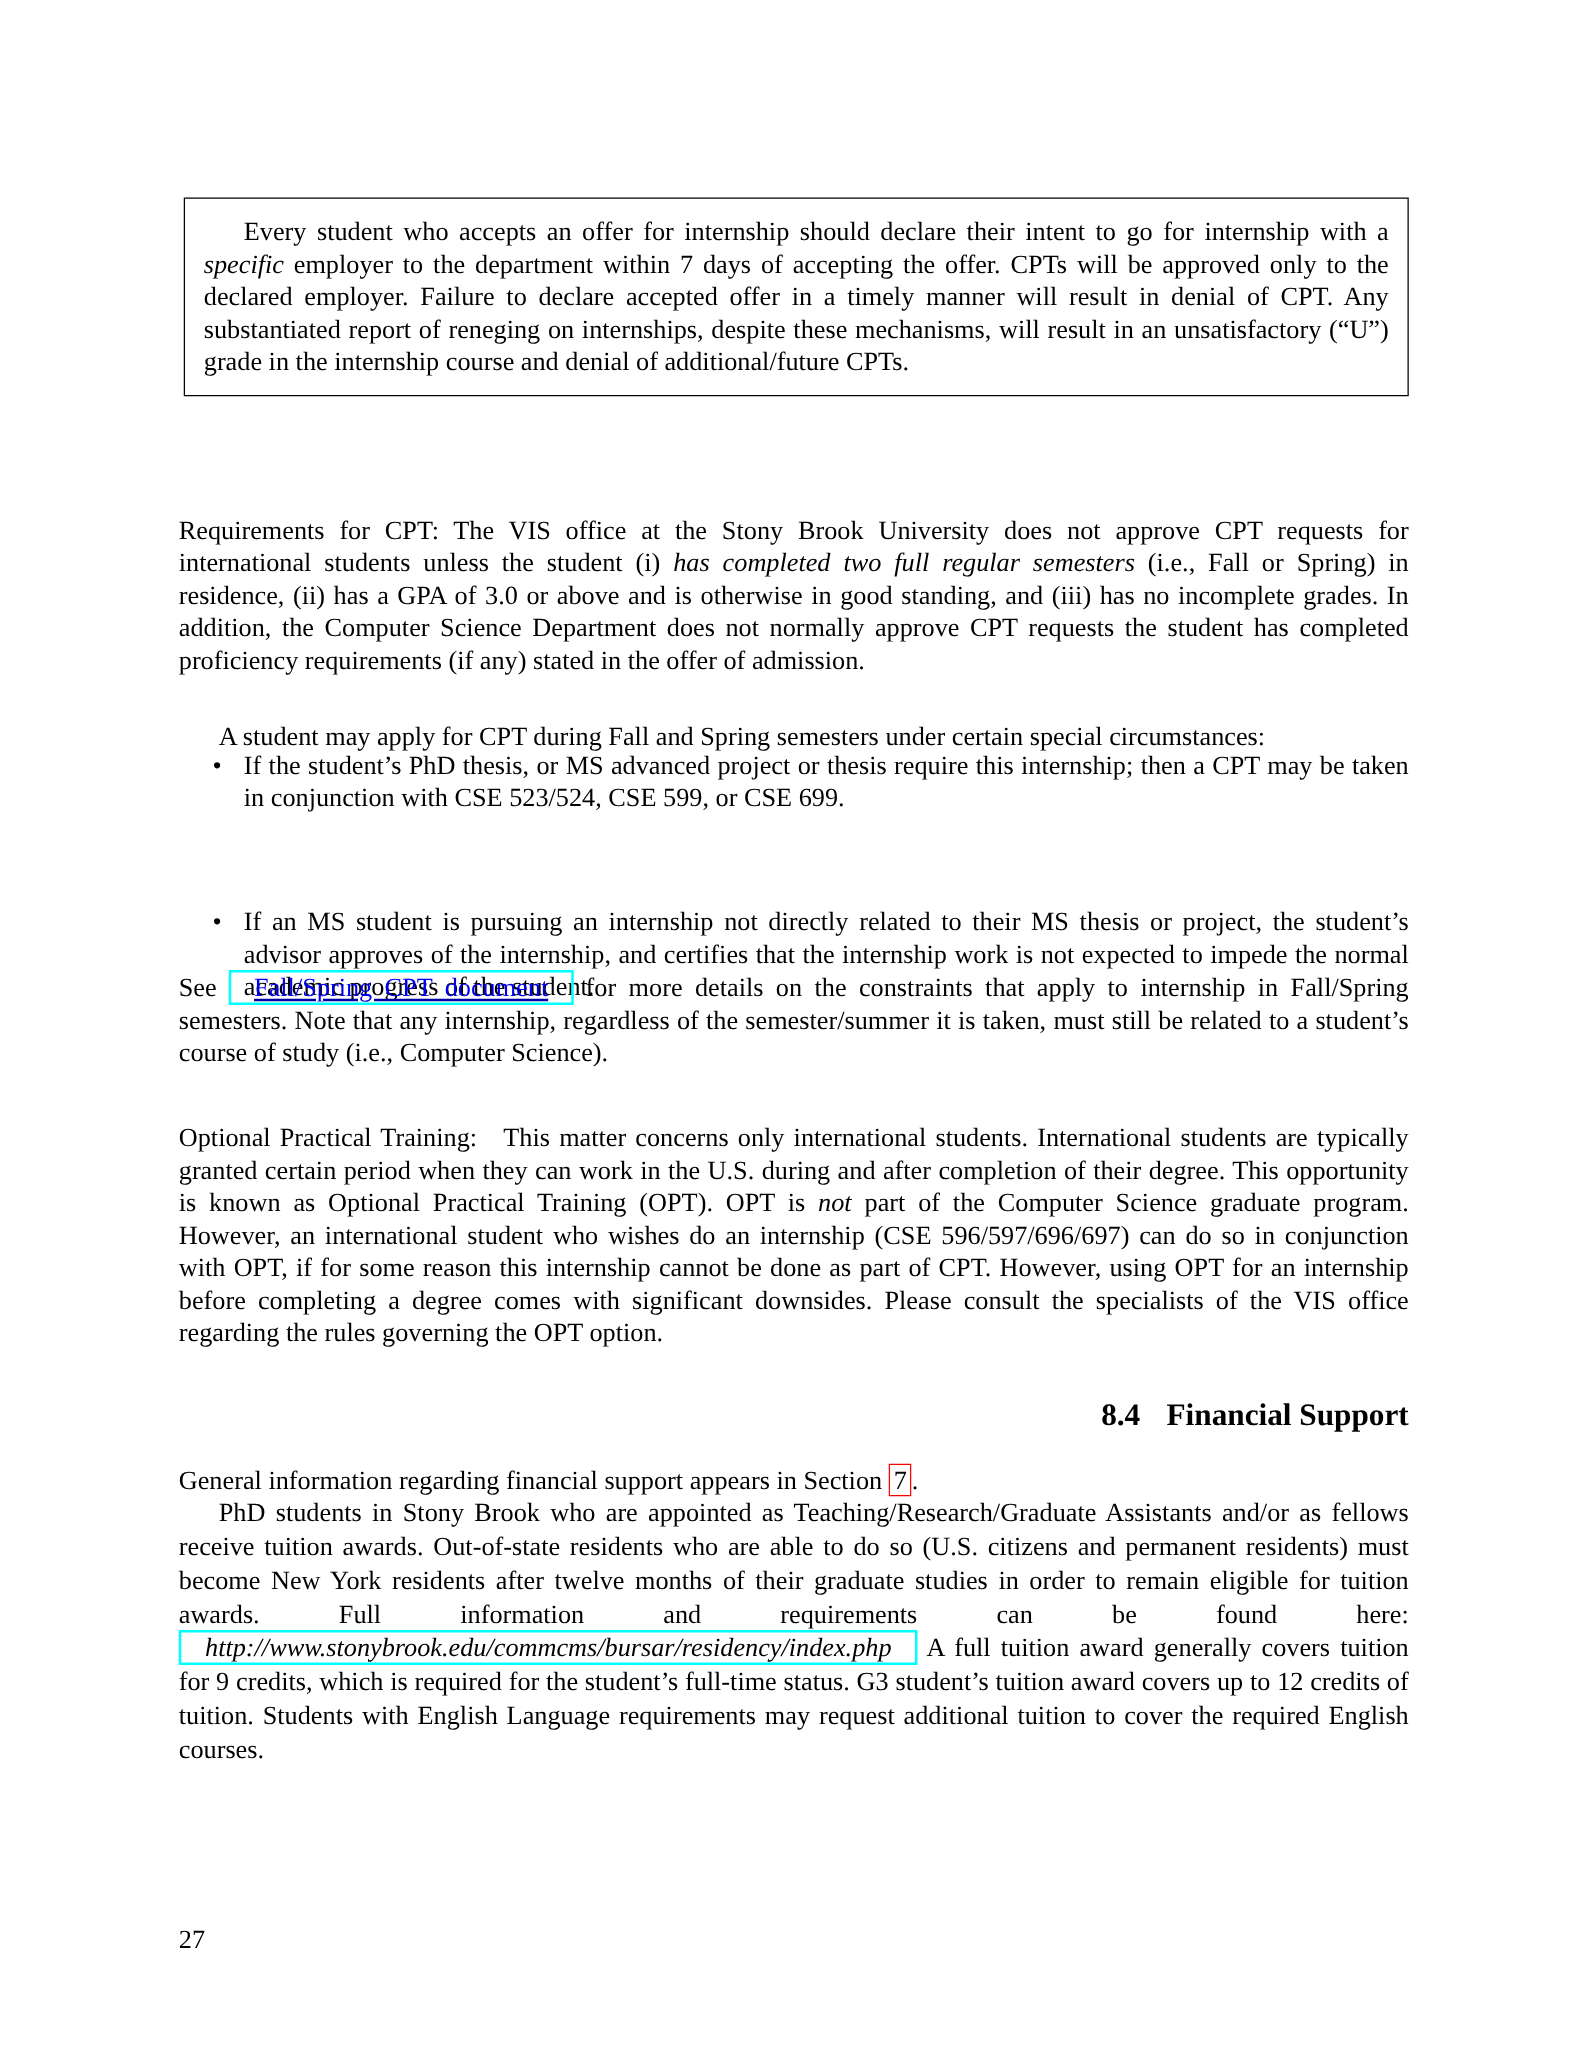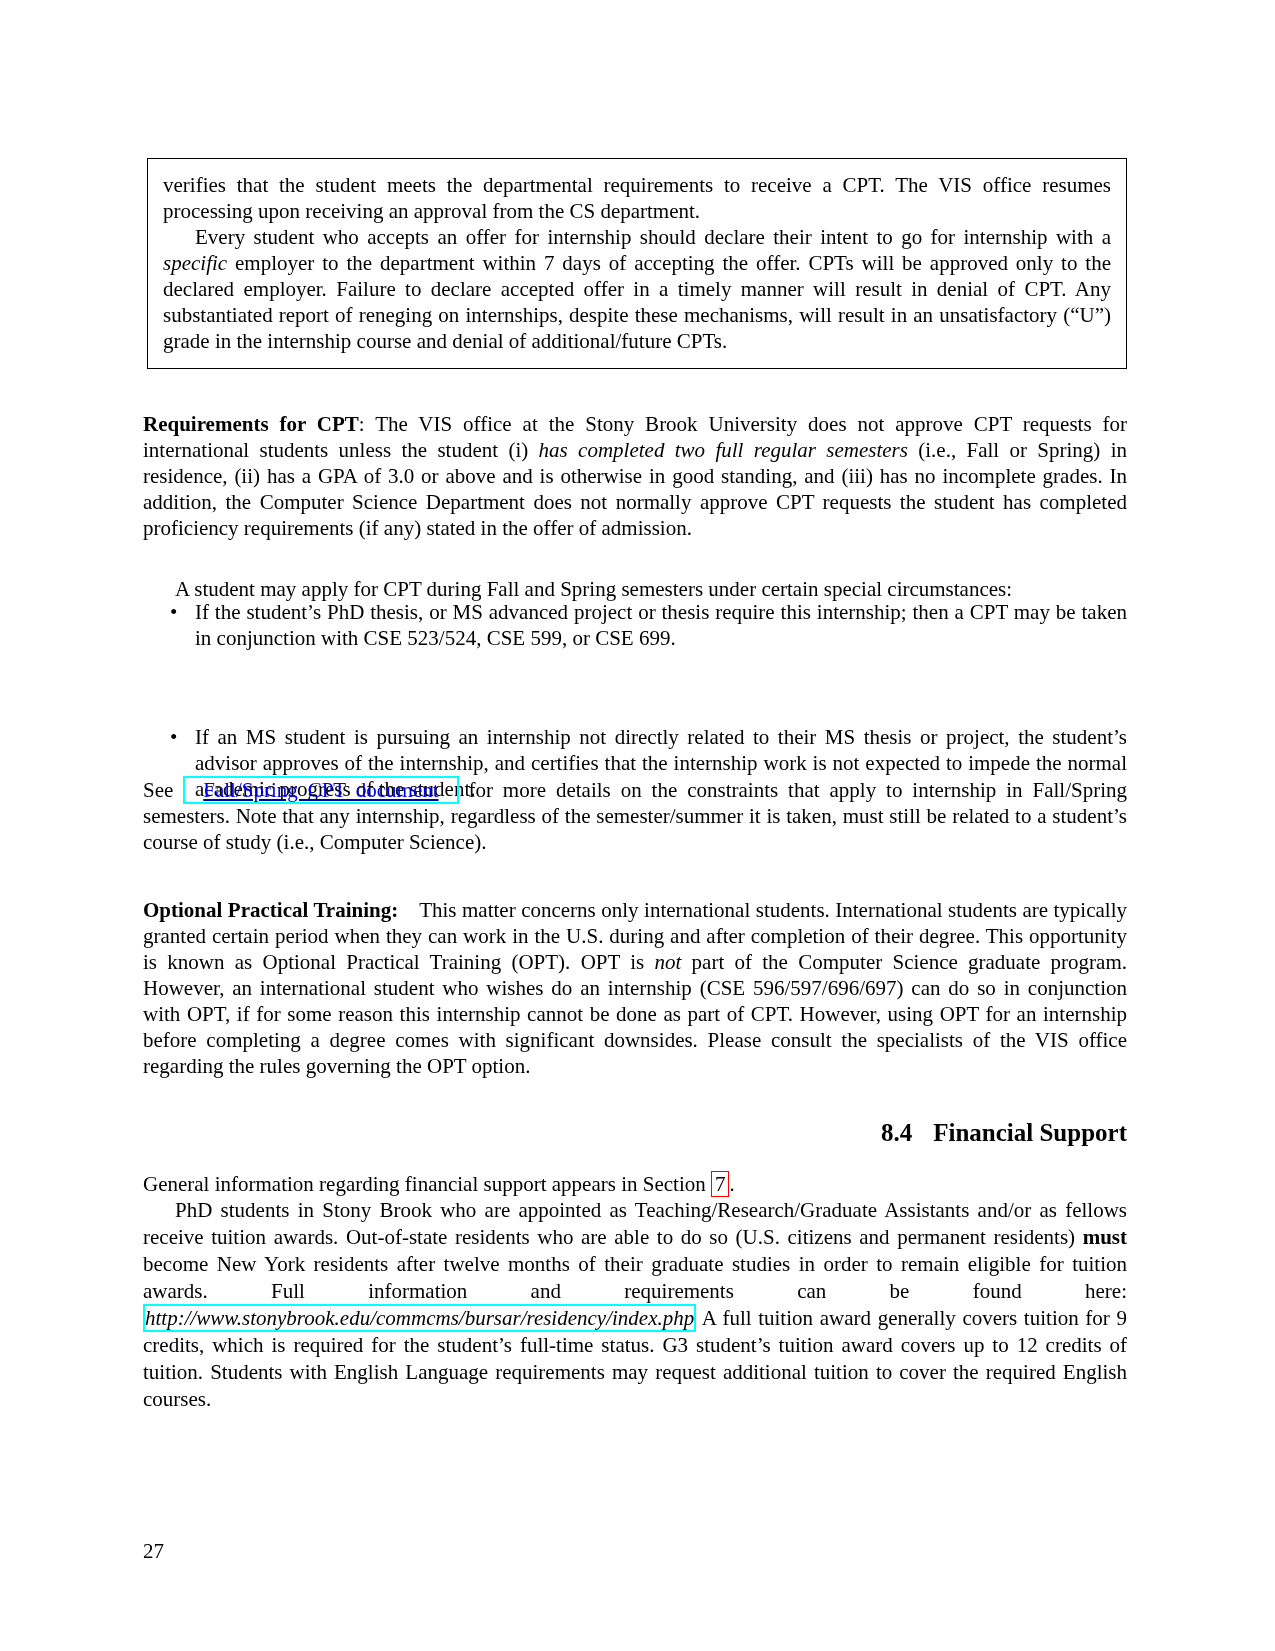--- a/index.html
+++ b/index.html
@@ -24,47 +24,46 @@
   #opt-para   { top:897px; }
   #heading    { top:1118px; font-size:25px; font-weight:bold; line-height:30px; text-align:right; }
   #heading .sec-num { margin-right:21px; }
   #general-para { top:1171px; }
   #phd-para   { top:1197px; line-height:27px; }
   #page-num   { top:1538px; text-align:left; }
 
   .bullet-item { padding-left:52px; position:relative; box-sizing:border-box; }
   .bullet-glyph { position:absolute; left:27px; top:0; }
 
-  .seg-b { font-weight:bold; }
+  .seg-b { font-weight:normal; }
   .seg-i { font-style:italic; }
   .seg-link {
     color:var(--link-color,#0000f0);
     border:2px solid var(--link-border,#00ffff);
     text-decoration:underline;
     text-decoration-color:#0000a6;
     padding:0 18px; cursor:pointer;
   }
   .seg-url {
     font-style:italic; color:#000;
     border:2px solid var(--link-border,#00ffff);
-    padding:0 0; cursor:pointer;
+    padding:0 19px; cursor:pointer;
     -webkit-box-decoration-break:clone; box-decoration-break:clone;
   }
   .seg-ref {
     border:1.5px solid var(--ref-border,#ff0000);
     padding:0 3px; cursor:pointer;
   }
 </style>
 </head>
 <body>
 
 <div class="page">
 
   <div id="notice-box">
-    <p class="para"><span>verifies that the student meets the departmental requirements to receive a CPT. The VIS office resumes processing upon receiving an approval from the CS department.</span></p>
     <p class="para indent"><span>Every student who accepts an offer for internship should declare their intent to go for internship with a </span><span class="seg-i">specific</span><span> employer to the department within 7 days of accepting the offer. CPTs will be approved only to the declared employer. Failure to declare accepted offer in a timely manner will result in denial of CPT. Any substantiated report of reneging on internships, despite these mechanisms, will result in an unsatisfactory (“U”) grade in the internship course and denial of additional/future CPTs.</span></p>
   </div>
 
   <div class="block" id="req-para"><span class="seg-b">Requirements for CPT</span><span>: The VIS office at the Stony Brook University does not approve CPT requests for international students unless the student (i) </span><span class="seg-i">has completed two full regular semesters</span><span> (i.e., Fall or Spring) in residence, (ii) has a GPA of 3.0 or above and is otherwise in good standing, and (iii) has no incomplete grades. In addition, the Computer Science Department does not normally approve CPT requests the student has completed proficiency requirements (if any) stated in the offer of admission.</span></div>
 
   <div class="block indent" id="apply-line"><span>A student may apply for CPT during Fall and Spring semesters under certain special circumstances:</span></div>
 
   <div class="block bullet-item" id="bullet1">
     <span class="bullet-glyph">•</span>
     <span><span>If the student’s PhD thesis, or MS advanced project or thesis require this internship; then a CPT may be taken in conjunction with CSE 523/524, CSE 599, or CSE 699.</span></span>

